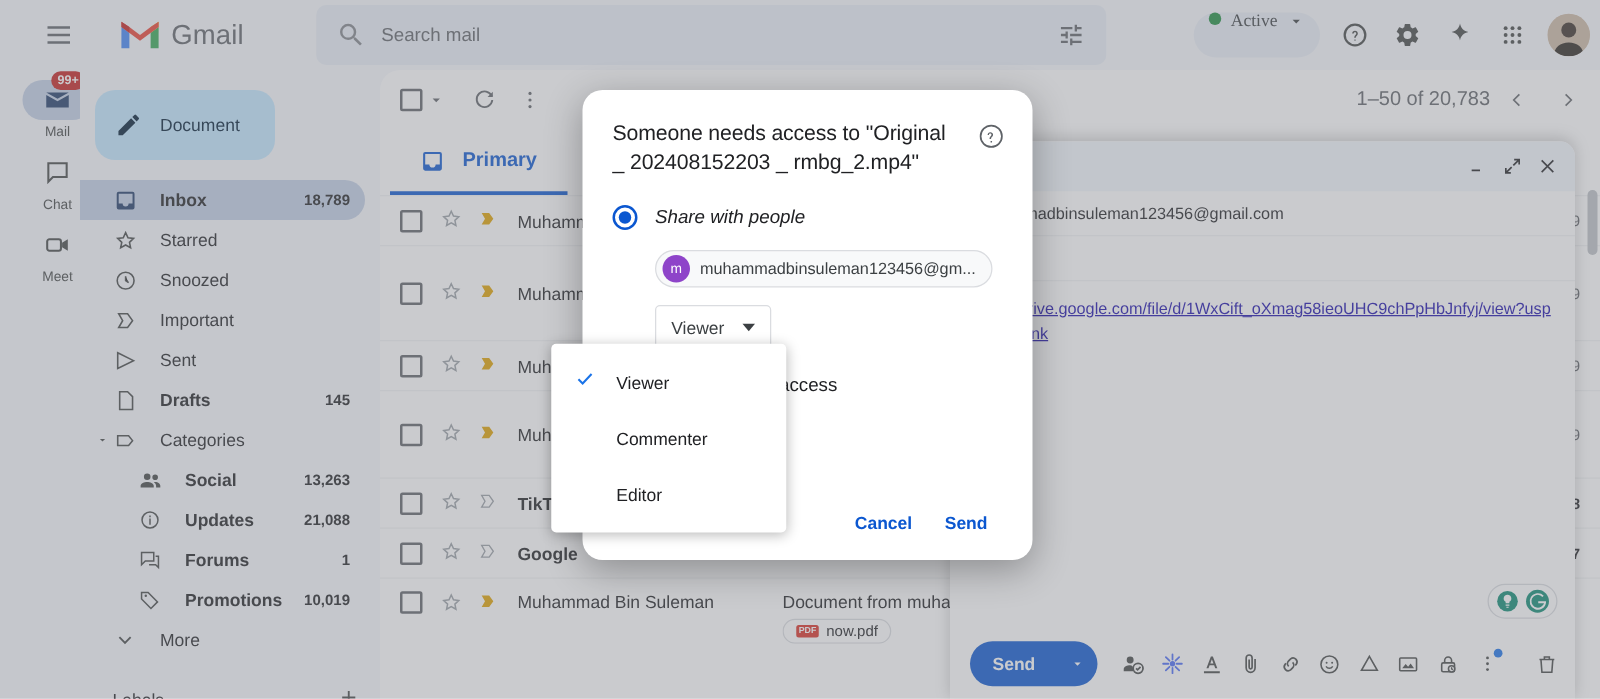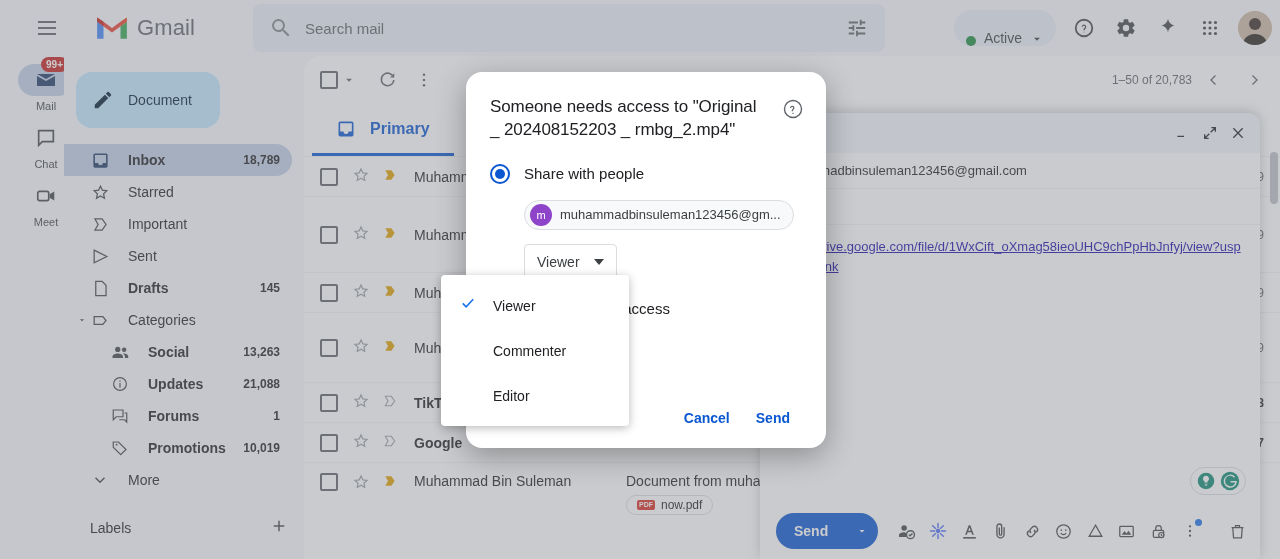--- a/index.html
+++ b/index.html
@@ -62,25 +62,26 @@
   .tune-btn {
     width: 40px; height: 40px; border-radius: 50%;
     display: flex; align-items: center; justify-content: center;
     cursor: pointer;
   }
   .top-right {
     margin-left: auto; display: flex; align-items: center; gap: 2px;
     padding-right: 8px;
   }
   .status-pill {
-    display: flex; align-items: flex-end; gap: 8px;
+    display: flex; align-items: flex-start; gap: 8px;
     height: 36px; padding: 0 12px;
     border-radius: 18px; background: #e9eef6;
     font-size: 14px; color: #3c4043; cursor: pointer;
     margin-right: 6px;
+    font-family: Liberation Serif, serif;
   }
   .status-dot {
     width: 10px; height: 10px; border-radius: 50%; background: #1e8e3e;
   }
   .icon-btn {
     width: 40px; height: 40px; border-radius: 50%;
     display: flex; align-items: center; justify-content: center;
     cursor: pointer;
   }
   .avatar-top {
@@ -173,21 +174,21 @@
     display: flex; align-items: center; justify-content: center;
     cursor: pointer;
   }
   .select-all { display: flex; align-items: center; cursor: pointer; }
   .cbox {
     width: 18px; height: 18px; border: 2px solid #5f6368;
     border-radius: 2px;
   }
   .pager {
     margin-left: auto; display: flex; align-items: center; gap: 4px;
-    font-size: 12px; color: #5f6368;
+    font-size: 16px; color: #5f6368;
   }
   .tabs {
     height: 52px; display: flex; align-items: stretch;
     padding-left: 8px;
   }
   .tab {
     display: flex; align-items: center; gap: 14px;
     padding: 0 24px; cursor: pointer;
     font-size: 16px; color: #5f6368; font-weight: bold;
     border-bottom: 3px solid transparent;
@@ -332,21 +333,21 @@
   }
   .radio {
     width: 20px; height: 20px; border-radius: 50%;
     border: 2px solid #0b57d0;
     display: flex; align-items: center; justify-content: center;
     flex-shrink: 0; cursor: pointer;
   }
   .radio .dot {
     width: 10px; height: 10px; border-radius: 50%; background: #0b57d0;
   }
-  .opt-label { font-size: 15px; color: #202124; }
+  .opt-label { font-size: 15px; color: #202124; font-style: italic; }
   .chip {
     display: inline-flex; align-items: center; gap: 8px;
     margin: 16px 0 0 34px;
     border: 1px solid #dadce0; border-radius: 16px;
     background: #f8f9fa;
     height: 30px; padding: 0 12px 0 5px;
     max-width: 278px;
   }
   .chip-av {
     width: 22px; height: 22px; border-radius: 50%;
@@ -533,20 +534,29 @@
 
     <div class="nav-item">
       <span class="nav-ico">
         <svg width="19" height="19" viewBox="0 0 24 24">
             <path fill="none" stroke="#444746" stroke-width="1.6" d="M12 4l2.4 5.1 5.6.7-4.1 3.9 1.1 5.5-5-2.8-5 2.8 1.1-5.5L4 9.8l5.6-.7z"></path>
           </svg>
       </span>
       <span class="nav-label">Starred</span>
     </div>
 
+    <div class="nav-item">
+      <span class="nav-ico">
+        <svg width="19" height="19" viewBox="0 0 24 24">
+            <circle cx="12" cy="12" r="8.5" fill="none" stroke="#444746" stroke-width="1.6"></circle>
+            <path stroke="#444746" stroke-width="1.6" d="M12 7.5V12l3 2"></path>
+          </svg>
+      </span>
+      <span class="nav-label">Snoozed</span>
+    </div>
 
     <div class="nav-item">
       <span class="nav-ico">
         <svg width="19" height="19" viewBox="0 0 24 24">
             <path fill="none" stroke="#444746" stroke-width="1.6" d="M5 5h9l5 7-5 7H5l4-7z"></path>
           </svg>
       </span>
       <span class="nav-label">Important</span>
     </div>
 

